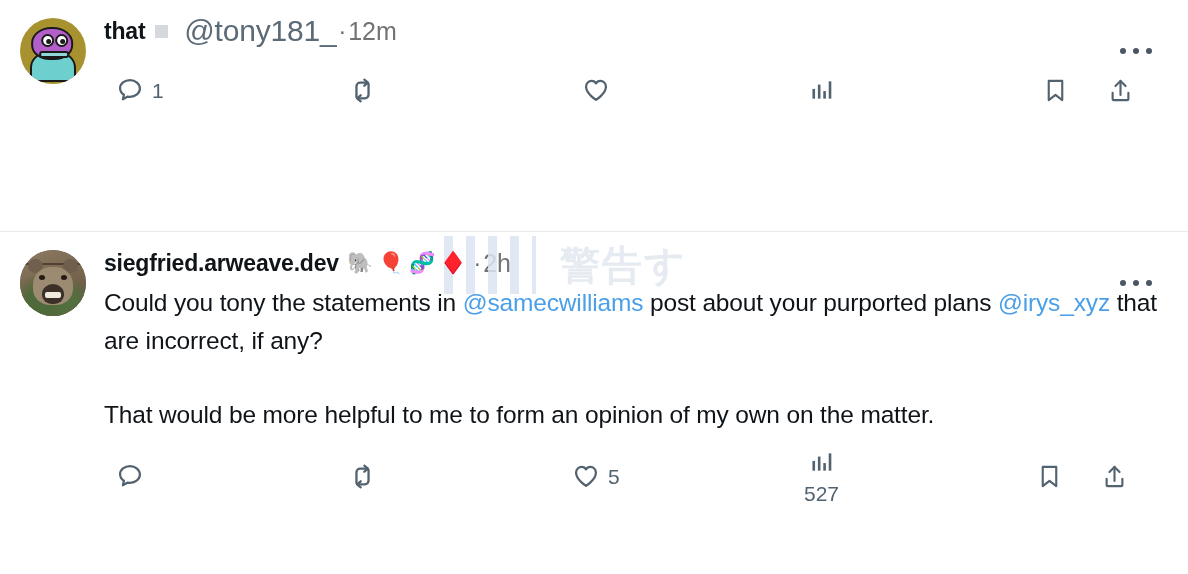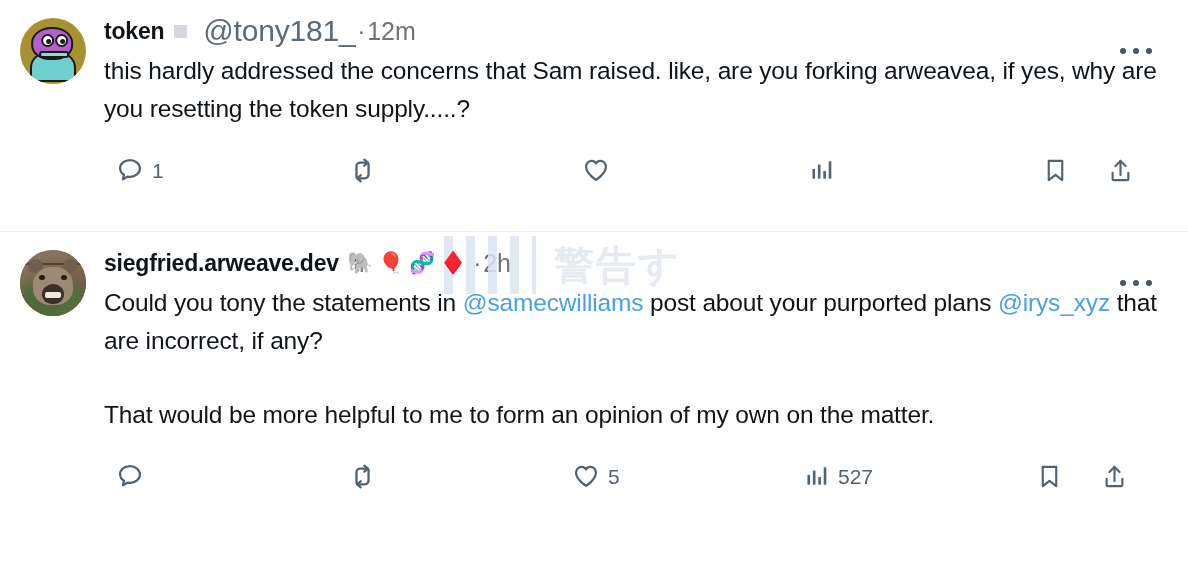--- a/index.html
+++ b/index.html
@@ -243,21 +243,21 @@
     height: 58px;
     background: repeating-linear-gradient(
       90deg,
       #dbe4f2 0 9px,
       rgba(255,255,255,0) 9px 22px
     );
     opacity: .85;
   }
   .wm-text {
     position: absolute;
-    left: 118px;
+    left: 124px;
     top: 4px;
     font-size: 40px;
     font-weight: bold;
     color: #e6ebf2;
     letter-spacing: 2px;
     white-space: nowrap;
     font-family: "DejaVu Sans", sans-serif;
   }
 
   .more-btn {
@@ -313,21 +313,21 @@
   .a-reply  { position: absolute; left: 12px; }
   .a-retweet{ position: absolute; left: 244px; }
   .a-like   { position: absolute; left: 478px; }
   .a-views  { position: absolute; left: 705px; }
   .a-bookmark{ position: absolute; left: 938px; }
   .a-share  { position: absolute; left: 1003px; }
 
   .second .a-reply   { left: 12px; }
   .second .a-retweet { left: 244px; }
   .second .a-like    { left: 468px; }
-  .second .a-views   { left: 700px; }
+  .second .a-views   { left: 700px; flex-direction: column; }
   .second .a-bookmark{ left: 932px; }
   .second .a-share   { left: 997px; }
 </style>
 </head>
 <body>
 
 <div class="feed">
 
   <article class="tweet first">
 
@@ -338,36 +338,33 @@
           <div class="pepe-eye l"></div>
           <div class="pepe-eye r"></div>
           <div class="pepe-mouth"></div>
         </div>
       </div>
     </div>
 
     <div class="content">
 
       <div class="head-row">
-        <span class="display-name">token</span>
+        <span class="display-name">that</span>
         <span class="badge-square"></span>
         <span class="handle">@tony181_</span>
         <span class="dot-sep">·</span>
         <span class="timestamp">12m</span>
       </div>
 
       <div class="more-btn">
         <span></span>
           <span></span>
           <span></span>
       </div>
 
-      <div class="body-text">
-        <p>this hardly addressed the concerns that Sam raised. like, are you forking arweavea, if yes, why are you resetting the token supply.....?</p>
-      </div>
 
       <div class="actions">
 
         <div class="action a-reply">
           <svg width="28" height="28" viewBox="0 0 24 24" fill="none" stroke="#53626f" stroke-width="1.9">
             <path d="M12 3.5c-4.7 0-8.5 3.1-8.5 7 0 2.3 1.3 4.3 3.3 5.6l-.9 3.9 4.2-2.4c.6.1 1.2.2 1.9.2 4.7 0 8.5-3.1 8.5-7s-3.8-7.3-8.5-7.3z" stroke-linejoin="round"></path>
           </svg>
           <span class="count">1</span>
         </div>
 

